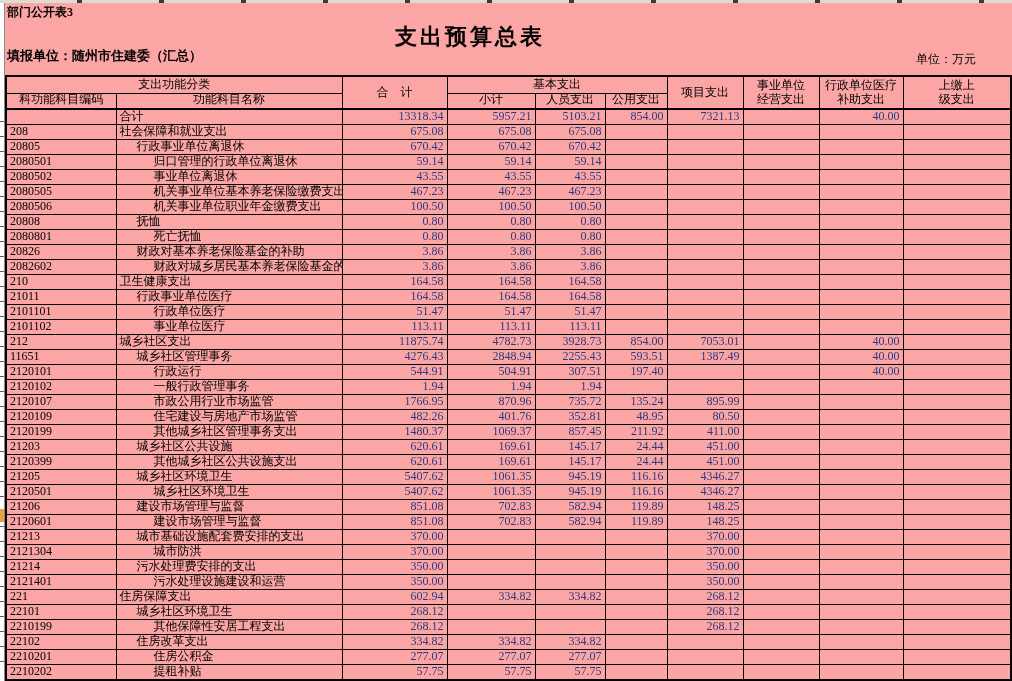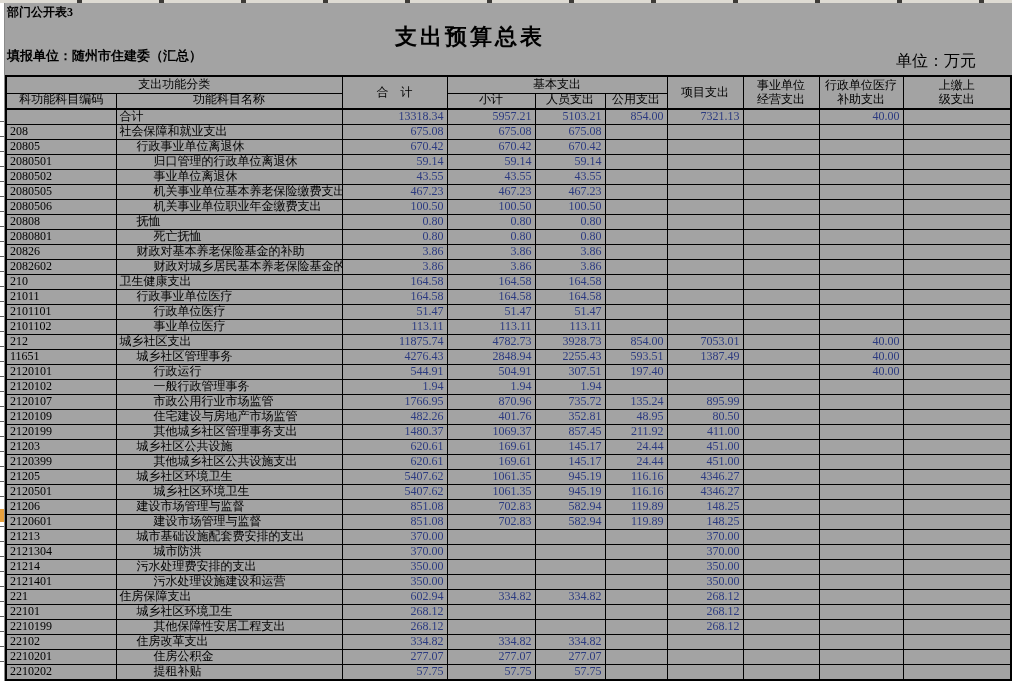--- a/index.html
+++ b/index.html
@@ -1,17 +1,17 @@
 <!DOCTYPE html>
 <html><head>
 <meta charset="utf-8">
 <style>
   html,body{margin:0;padding:0;background:#fff;}
   #screen{
-    position:relative;width:1012px;height:681px;background:#a3a3a3;overflow:hidden;
+    position:relative;width:1012px;height:681px;background:#fca5a5;overflow:hidden;
     font-family:"Liberation Serif","DejaVu Serif",serif;color:#000;
   }
   
   .top-strip{
     position:absolute;left:0;top:0;width:1012px;height:3px;
     background:repeating-linear-gradient(90deg,#dedbd3 0 77px,#3c3a36 77px 82px);
   }
   
   .left-sliver{
     position:absolute;left:0;top:3px;width:4px;height:678px;background:#ffffff;
@@ -23,21 +23,21 @@
   }
   .orange-marker{
     position:absolute;left:0;top:509px;width:4px;height:13px;background:#e8a13d;
   }
   .form-label{position:absolute;left:7px;top:4px;font-size:12px;font-weight:bold;}
   .page-title{
     position:absolute;left:0;top:22px;width:940px;text-align:center;
     font-size:22px;font-weight:bold;letter-spacing:3px;
   }
   .unit-label{position:absolute;left:7px;top:47px;font-size:13px;font-weight:bold;}
-  .unit-note{position:absolute;right:36px;top:51px;font-size:16px;}
+  .unit-note{position:absolute;right:36px;top:51px;font-size:12px;}
   table.budget{
     position:absolute;left:5px;top:75px;width:1005px;
     border-collapse:collapse;table-layout:fixed;
     border:2px solid #000;
   }
   table.budget th,table.budget td{
     border:1px solid #000;font-weight:normal;font-size:12px;
     padding:0 3px;overflow:hidden;white-space:nowrap;line-height:1.12;
   }
   table.budget thead th{text-align:center;white-space:pre-line;vertical-align:middle;}

